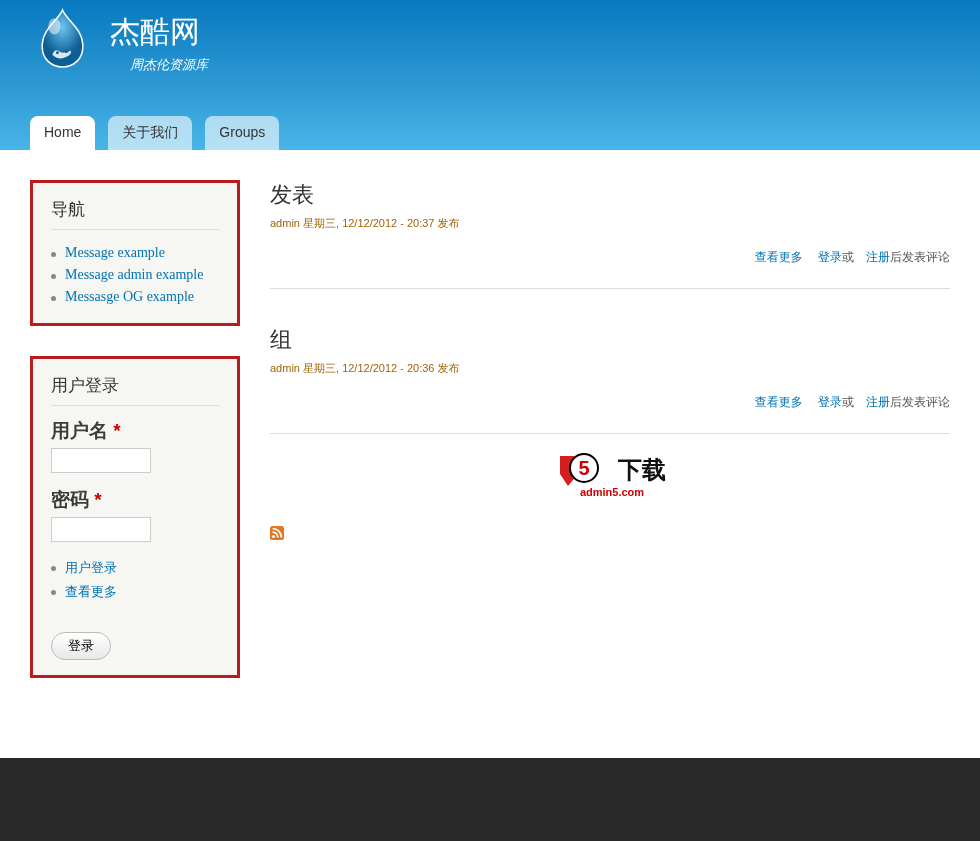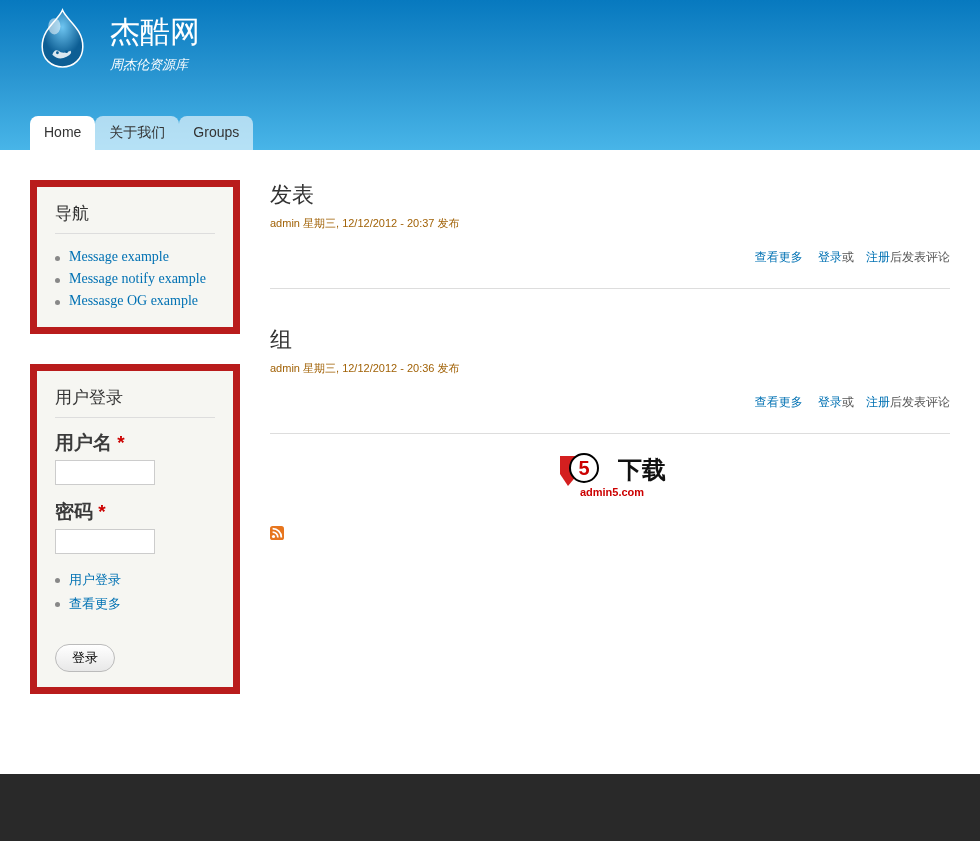--- a/index.html
+++ b/index.html
@@ -7,44 +7,44 @@
     
     .header {
       background: linear-gradient(to bottom, #0779bf 0%, #2995d1 50%, #48b5e8 100%);
       padding: 6px 30px 0;
       min-height: 150px;
       position: relative;
     }
     .header-inner { display: flex; align-items: flex-start; gap: 15px; }
     .logo { width: 65px; height: 65px; }
     .site-name { color: #fff; font-size: 30px; font-weight: normal; margin-top: 6px; }
-    .site-slogan { color: #fff; font-style: italic; font-size: 13px; margin-top: 3px; }
-    
-    .tabs { position: absolute; bottom: 0; left: 30px; display: flex; gap: 0; }
+    .site-slogan { color: #fff; font-style: italic; font-size: 13px; margin-top: 3px; margin-left: 20px; }
+    
+    .tabs { position: absolute; bottom: 0; left: 30px; display: flex; gap: 13px; }
     .tab {
       padding: 8px 14px;
       border-radius: 8px 8px 0 0;
       font-family: "Helvetica Neue", Arial, sans-serif;
       font-size: 14px;
       color: #333;
       cursor: pointer;
       background: rgba(255,255,255,0.6);
     }
     .tab.active { background: #fff; }
     
     .main {
       display: flex;
       padding: 30px 30px 50px;
       gap: 30px;
     }
     
     .sidebar { width: 210px; flex-shrink: 0; }
     .block {
       background: #f6f6f2;
-      border: 7px solid #b91c1c;
+      border: 3px solid #b91c1c;
       padding: 15px 18px;
       margin-bottom: 30px;
     }
     .block h2 {
       font-size: 17px;
       font-weight: normal;
       color: #333;
       border-bottom: 1px solid #ddd;
       padding-bottom: 8px;
       margin-bottom: 12px;
@@ -136,21 +136,21 @@
     <div class="tab">Groups</div>
   </div>
 </div>
 
 <div class="main">
   <aside class="sidebar">
     <div class="block">
       <h2>导航</h2>
       <ul>
         <li><a href="#">Message example</a></li>
-        <li><a href="#">Message notify example</a></li>
+        <li><a href="#">Message admin example</a></li>
         <li><a href="#">Messasge OG example</a></li>
       </ul>
     </div>
 
     <div class="block">
       <h2>用户登录</h2>
       <div class="form-row">
         <label class="form-label">
           <span>用户名</span> <span class="required">*</span>
         </label>

